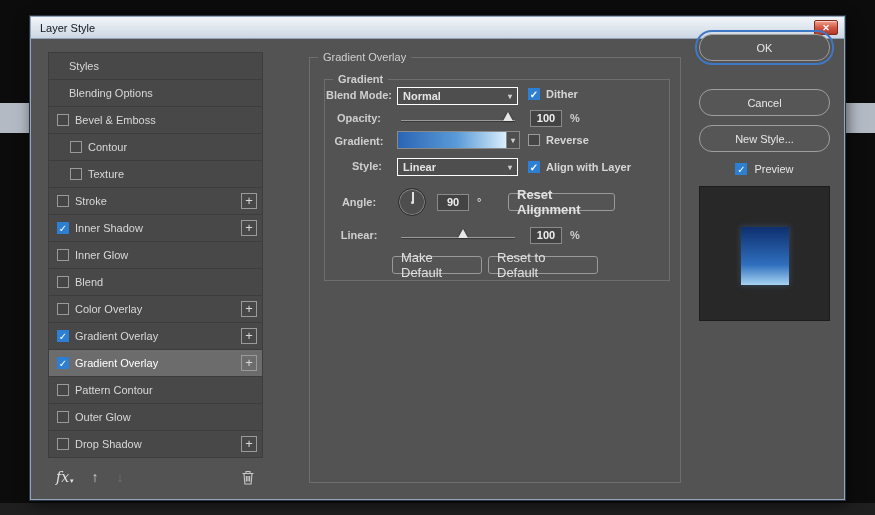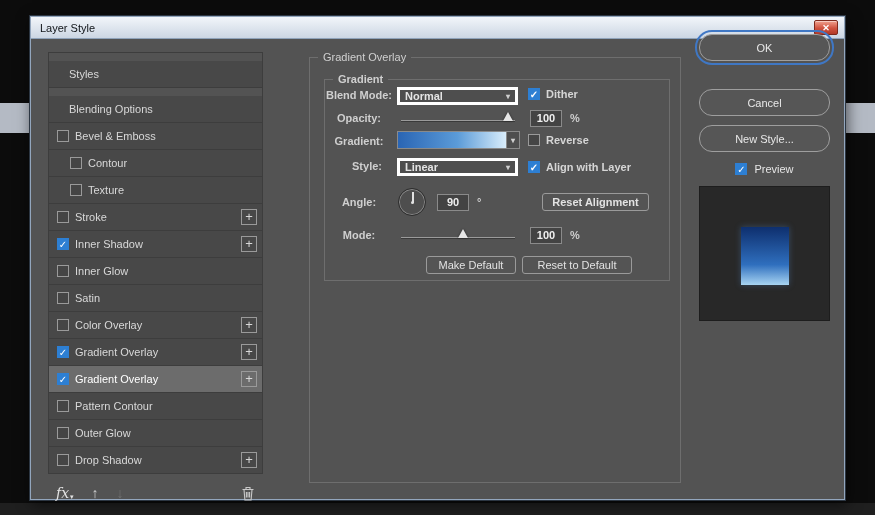--- a/index.html
+++ b/index.html
@@ -39,21 +39,21 @@
 
   
   .sidebar { position:absolute; left:17px; top:35px; width:215px; }
   .side-list { border:1px solid #3d3d3d; border-bottom:none; }
   .side-row {
     height:27px; background:#484848; border-bottom:1px solid #3d3d3d;
     display:flex; align-items:center; padding:0 5px 0 8px; cursor:pointer;
     color:#d8d8d8;
   }
   .side-row.indent { padding-left:21px; }
-  .side-row.no-cb { padding-left:14px;margin-top:8px; }
+  .side-row.no-cb { padding-left:14px; }
   .side-row.selected { background:#6c6c6c; color:#ffffff; }
   .side-label { margin-left:6px; white-space:nowrap; }
   .cb {
     width:12px; height:12px; flex:0 0 12px;
     border:1px solid #9a9a9a; background:#454545;
     font-size:10px; line-height:11px; text-align:center; color:#fff;
   }
   .cb.on { background:#2d7fd3; border-color:#2d7fd3; }
   .plus {
     margin-left:auto; width:16px; height:16px;
@@ -80,21 +80,21 @@
     position:absolute; top:-7px; left:8px; background:#535353; padding:0 5px;
     color:#d0d0d0; white-space:nowrap;
   }
   .group {
     position:absolute; left:14px; top:21px; width:346px; height:202px;
     border:1px solid #6e6e6e;
     font-weight:bold;
   }
   .flabel { position:absolute; width:68px; text-align:center; color:#cfcfcf; }
   .dropdown {
-    position:absolute; height:18px; background:#4e4e4e; border:3px solid #ffffff;
+    position:absolute; height:18px; background:#4e4e4e; border:1px solid #ffffff;
     display:flex; align-items:center; padding:0 5px; cursor:pointer; color:#e4e4e4;
   }
   .dropdown .dd-caret { margin-left:auto; font-size:8px; color:#cfcfcf; }
   .valbox {
     position:absolute; width:32px; height:17px; background:#434343;
     border:1px solid #8a8a8a; color:#eeeeee; text-align:center; line-height:15px;
   }
   .unit { position:absolute; color:#cfcfcf; }
   .ckrow { position:absolute; display:flex; align-items:center; gap:6px; cursor:pointer; }
   .track { position:absolute; width:114px; height:2px; background:#9b9b9b; border-bottom:1px solid #3a3a3a; }
@@ -115,22 +115,22 @@
   }
   .dial {
     position:absolute; width:28px; height:28px; border-radius:50%;
     background:#4e4e4e; border:1px solid #2d2d2d;
     box-shadow:inset 0 0 0 1px #8a8a8a; cursor:pointer;
   }
   .needle { position:absolute; left:13px; top:3px; width:1.5px; height:11px; background:#e2e2e2; }
   .dot { position:absolute; left:12px; top:12px; width:3px; height:3px; background:#e2e2e2; border-radius:50%; }
   .btn {
     position:absolute; height:18px; background:#545454; border:1px solid #9a9a9a;
-    border-radius:3px; color:#e2e2e2; font-size:11px; 
-    display:flex; align-items:center; justify-content:center; cursor:pointer; padding:0 8px;margin-left:34px;
+    border-radius:3px; color:#e2e2e2; font-size:13px; 
+    display:flex; align-items:center; justify-content:center; cursor:pointer; padding:0 8px;
   }
 
   
   .pill {
     position:absolute; left:668px; width:131px; height:27px;
     background:#565656; border:1px solid #9e9e9e; border-radius:13px;
     color:#e8e8e8; display:flex; align-items:center; justify-content:center;
     cursor:pointer; font-size:11px;
   }
   .pill.ok { outline:2px solid #3f77c4; outline-offset:2px; }
@@ -190,21 +190,21 @@
           <span class="cb on">✓</span>
           <span class="side-label">Inner Shadow</span>
           <span class="plus">+</span>
         </div>
         <div class="side-row">
           <span class="cb"></span>
           <span class="side-label">Inner Glow</span>
         </div>
         <div class="side-row">
           <span class="cb"></span>
-          <span class="side-label">Satin</span>
+          <span class="side-label">Blend</span>
         </div>
         <div class="side-row">
           <span class="cb"></span>
           <span class="side-label">Color Overlay</span>
           <span class="plus">+</span>
         </div>
         <div class="side-row">
           <span class="cb on">✓</span>
           <span class="side-label">Gradient Overlay</span>
           <span class="plus">+</span>
@@ -283,21 +283,21 @@
 
       <span class="flabel" style="left:0;top:116px">Angle:</span>
       <div class="dial" style="left:73px;top:108px">
         <span class="needle"></span>
         <span class="dot"></span>
       </div>
       <span class="valbox" style="left:112px;top:114px">90</span>
       <span class="unit" style="left:152px;top:116px">°</span>
       <div class="btn" style="left:183px;top:113px;width:107px">Reset Alignment</div>
 
-      <span class="flabel" style="left:0;top:149px">Mode:</span>
+      <span class="flabel" style="left:0;top:149px">Linear:</span>
       <div class="track" style="left:76px;top:157px">
         <span class="thumb" style="left:57px"></span>
       </div>
       <span class="valbox" style="left:205px;top:147px">100</span>
       <span class="unit" style="left:245px;top:149px">%</span>
     </div>
 
     <div class="btn" style="left:82px;top:198px;width:90px">Make Default</div>
     <div class="btn" style="left:178px;top:198px;width:110px">Reset to Default</div>
   </div>

